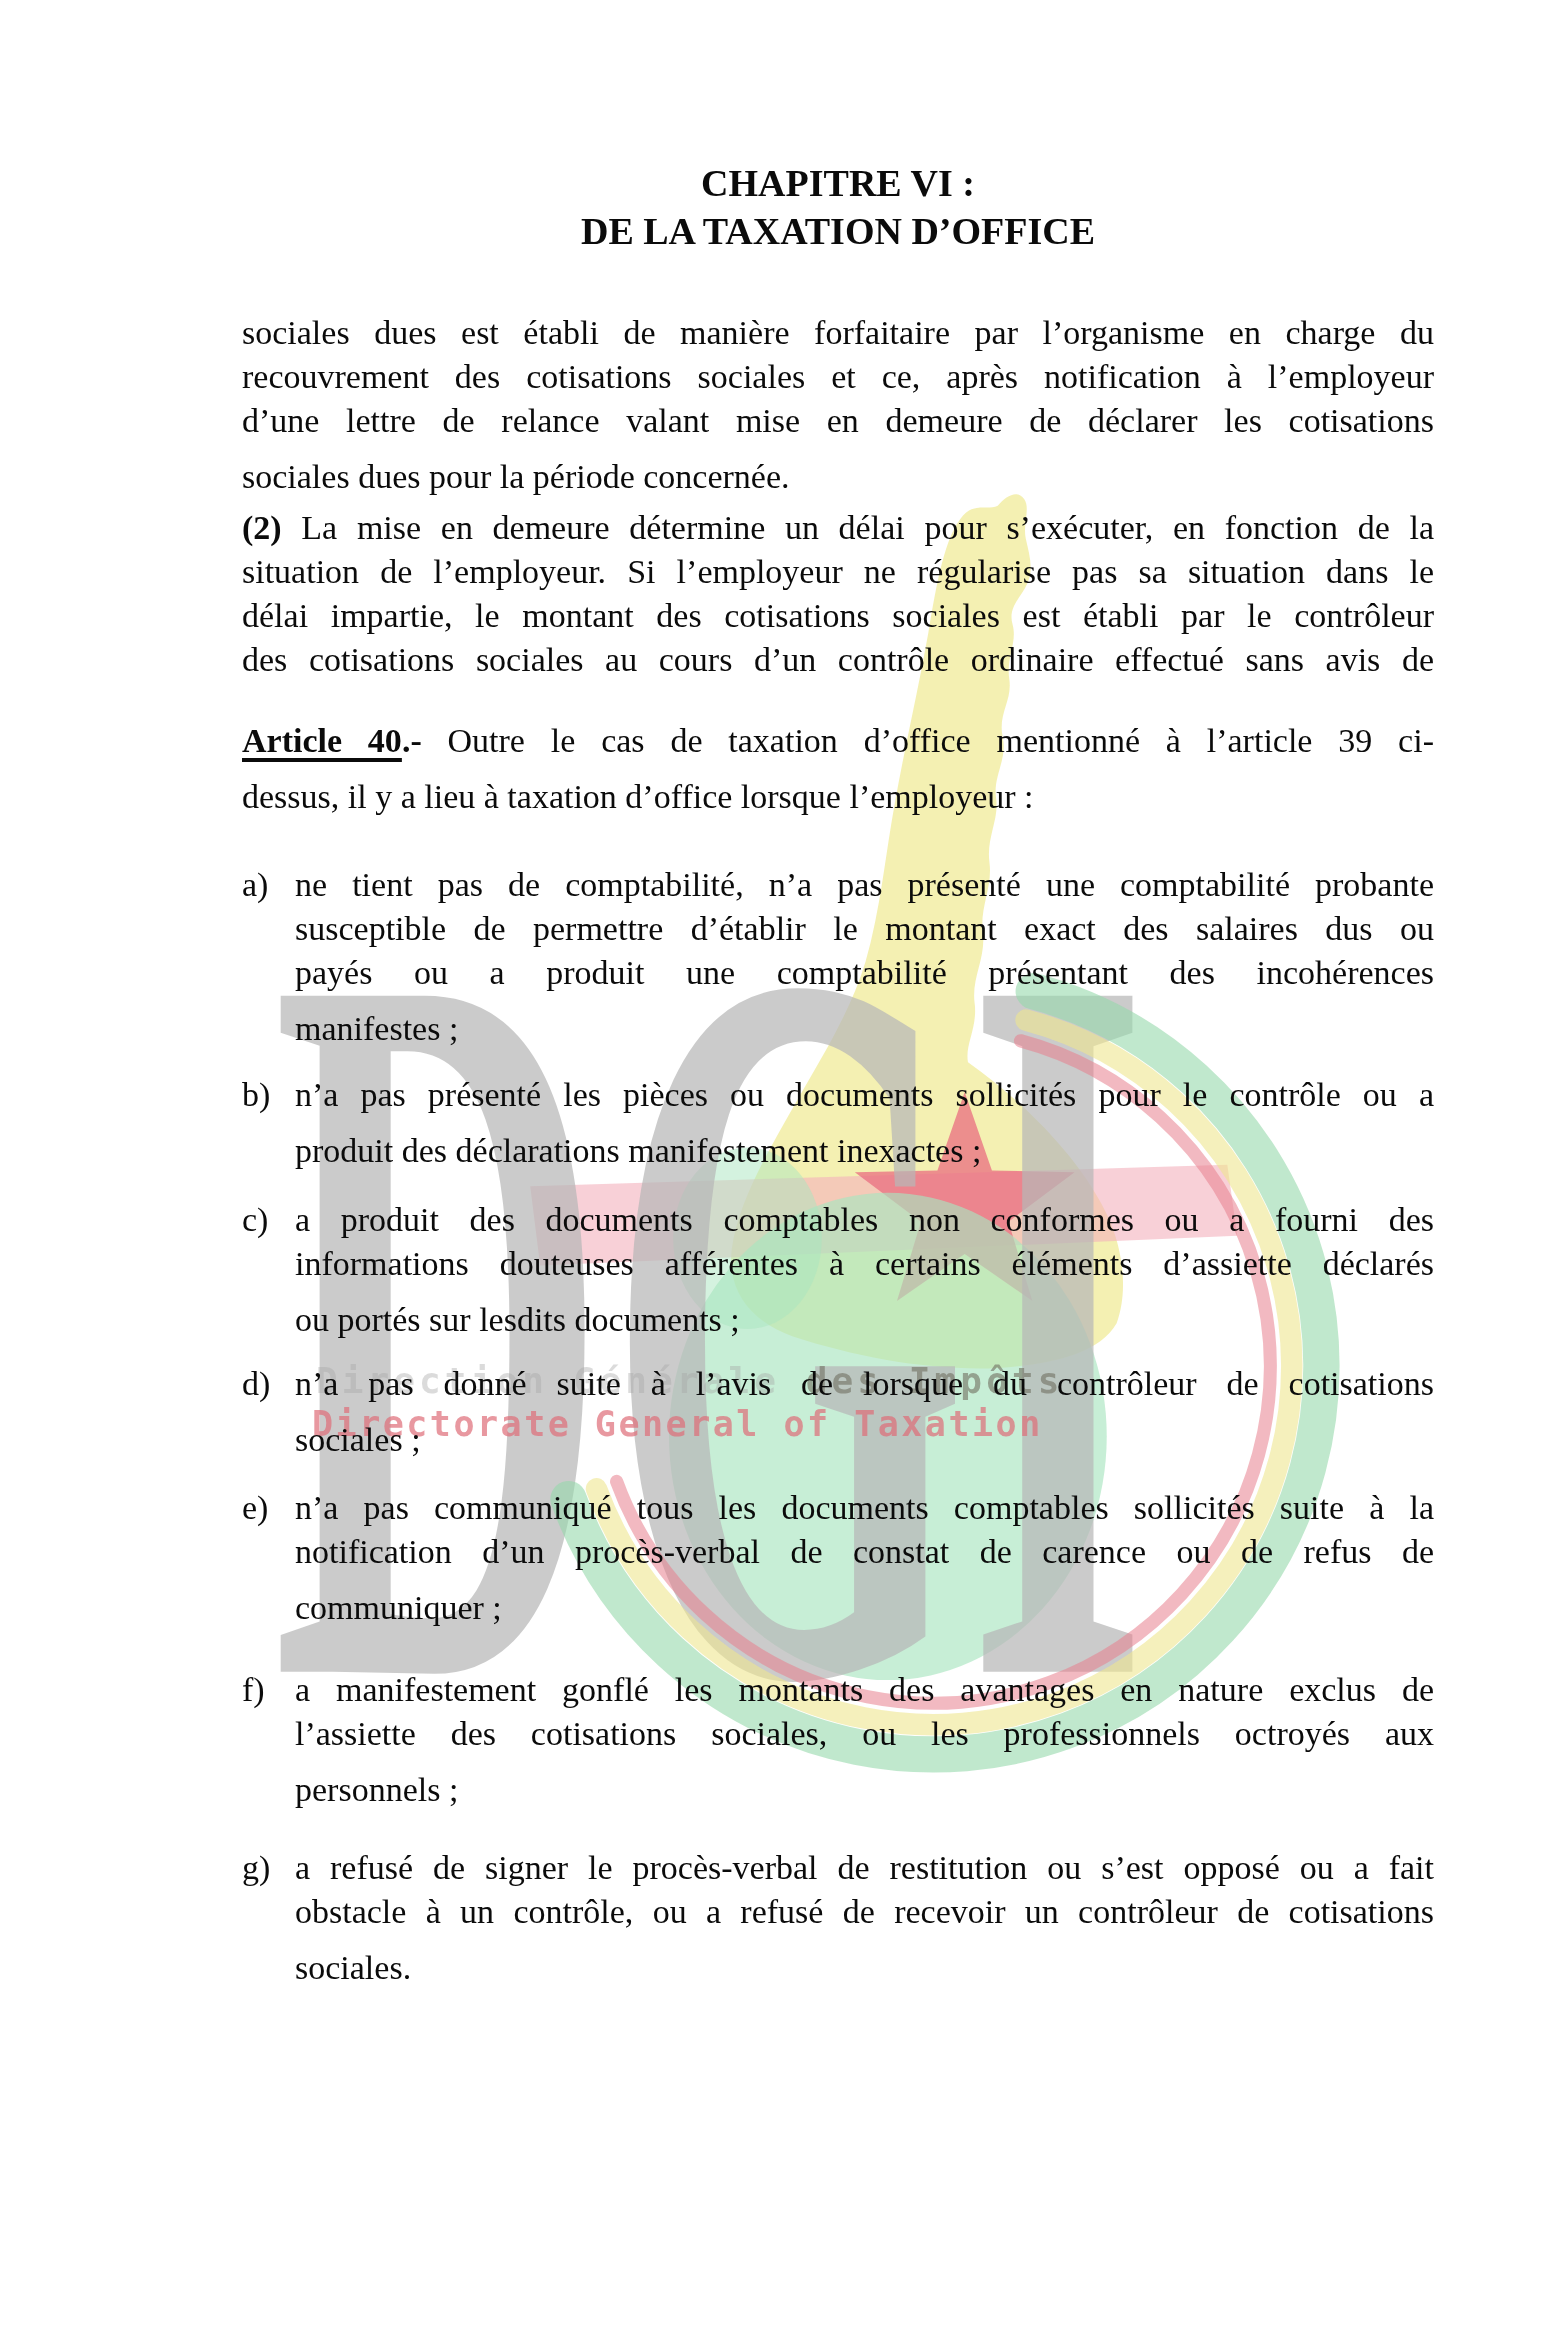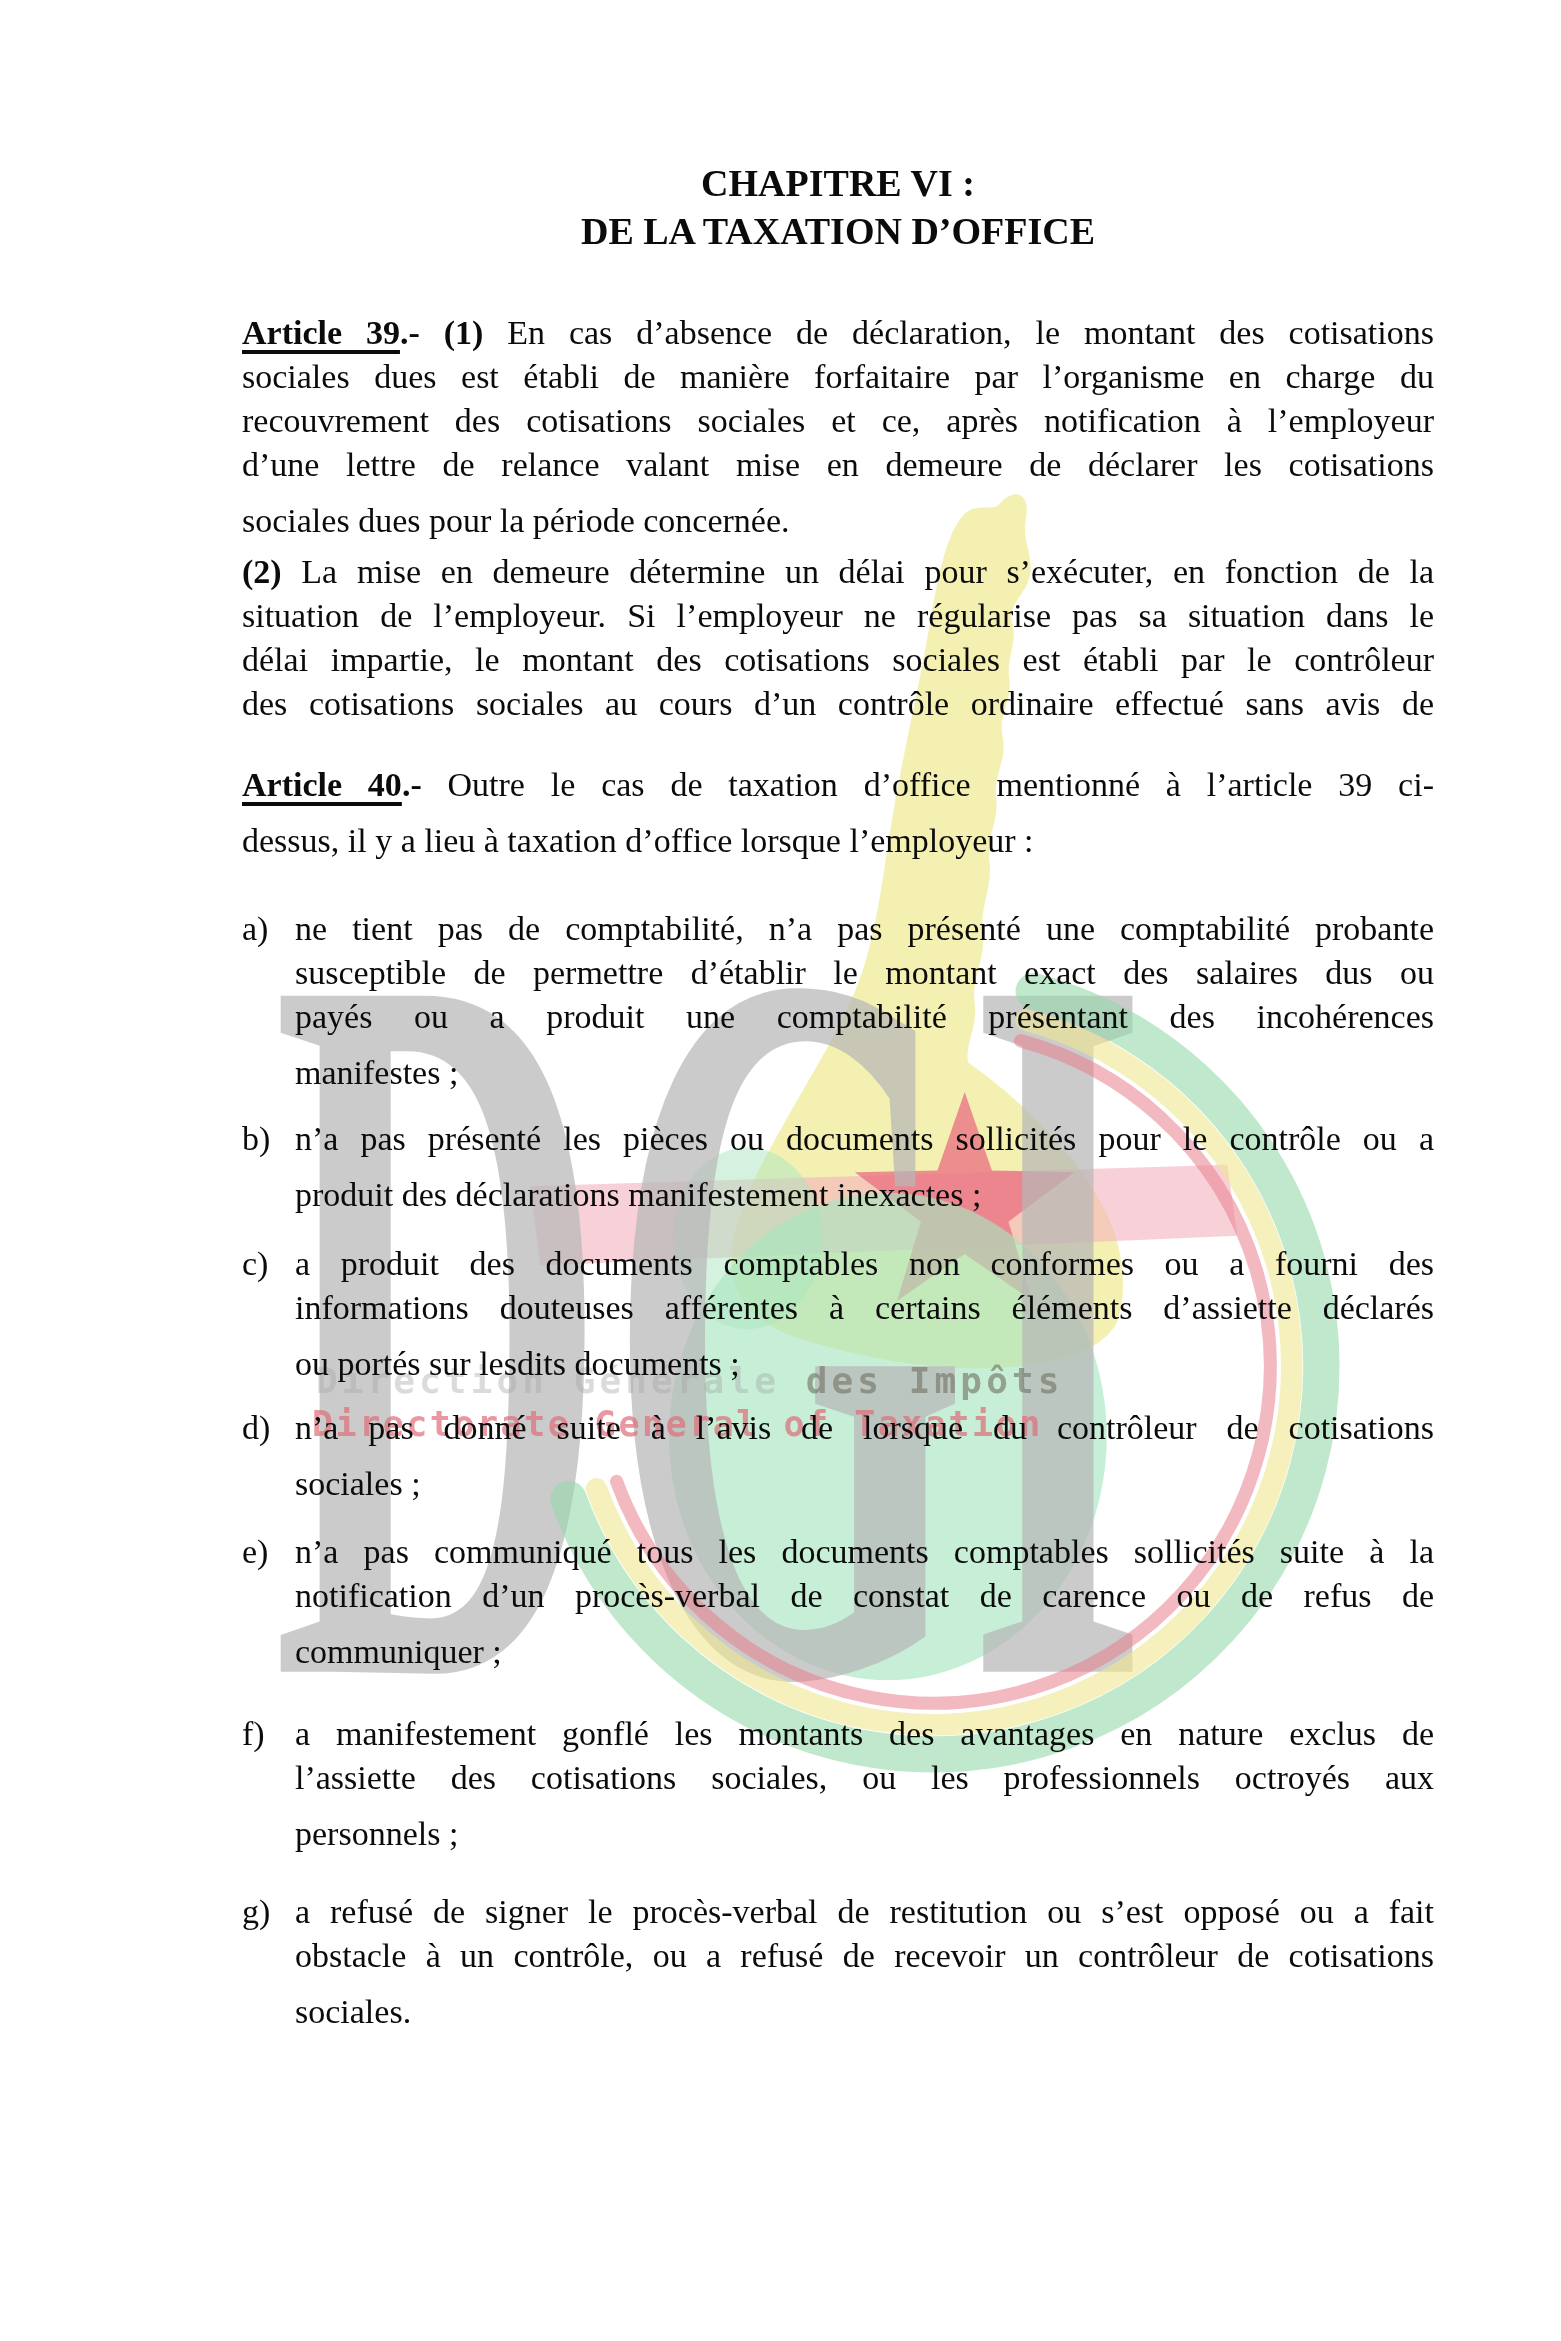--- a/index.html
+++ b/index.html
@@ -92,21 +92,20 @@
   </div>
 
   <div class="content body-text">
 
     <div class="doc-title">
       <div>CHAPITRE VI :</div>
       <div>DE LA TAXATION D’OFFICE</div>
     </div>
 
     <div class="para-39-1">
-      <span class="jl jl-first"><span class="art-ref">Article 39</span><b>.- </b><b>(1)</b><span> En cas d’absence de déclaration, le montant des cotisations</span></span>
       <span><div class="jl">sociales dues est établi de manière forfaitaire par l’organisme en charge du</div><div class="jl">recouvrement des cotisations sociales et ce, après notification à l’employeur</div><div class="jl">d’une lettre de relance valant mise en demeure de déclarer les cotisations</div><div class="jl jl-last">sociales dues pour la période concernée.</div></span>
     </div>
 
     <div class="para-39-2">
       <span class="jl jl-first"><b>(2)</b><span> La mise en demeure détermine un délai pour s’exécuter, en fonction de la</span></span>
       <span><div class="jl">situation de l’employeur. Si l’employeur ne régularise pas sa situation dans le</div><div class="jl">délai impartie, le montant des cotisations sociales est établi par le contrôleur</div><div class="jl">des cotisations sociales au cours d’un contrôle ordinaire effectué sans avis de</div></span>
     </div>
 
     <div class="para-40">
       <span class="jl jl-first"><span class="art-ref">Article 40</span><b>.- </b><span> Outre le cas de taxation d’office mentionné à l’article 39 ci-</span></span>

